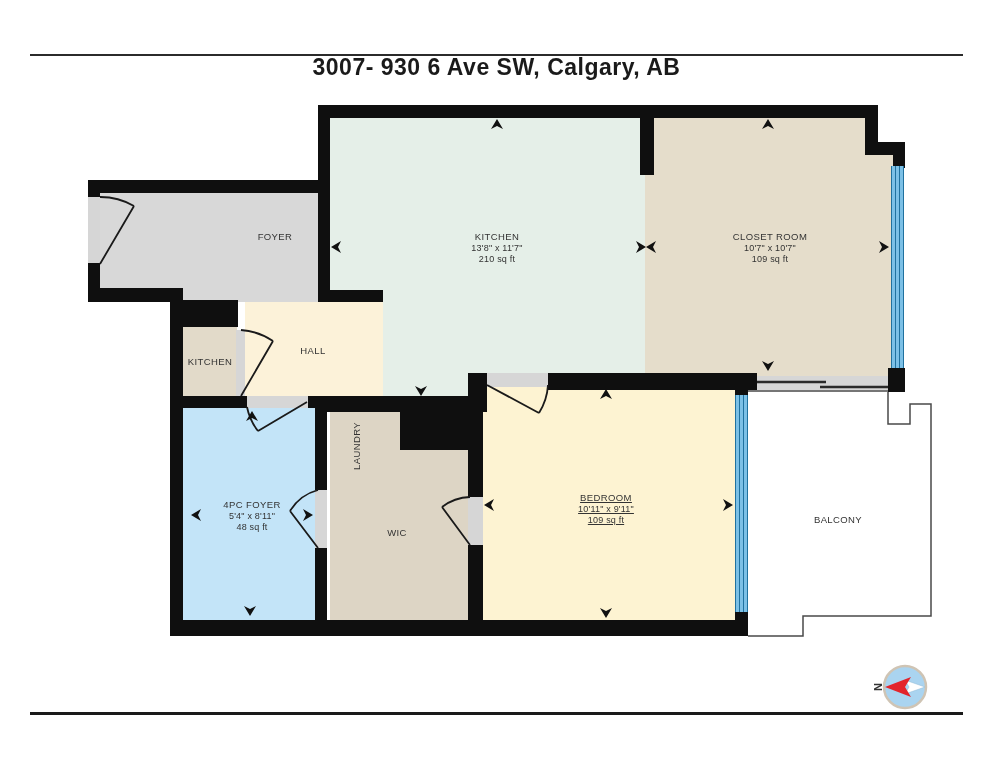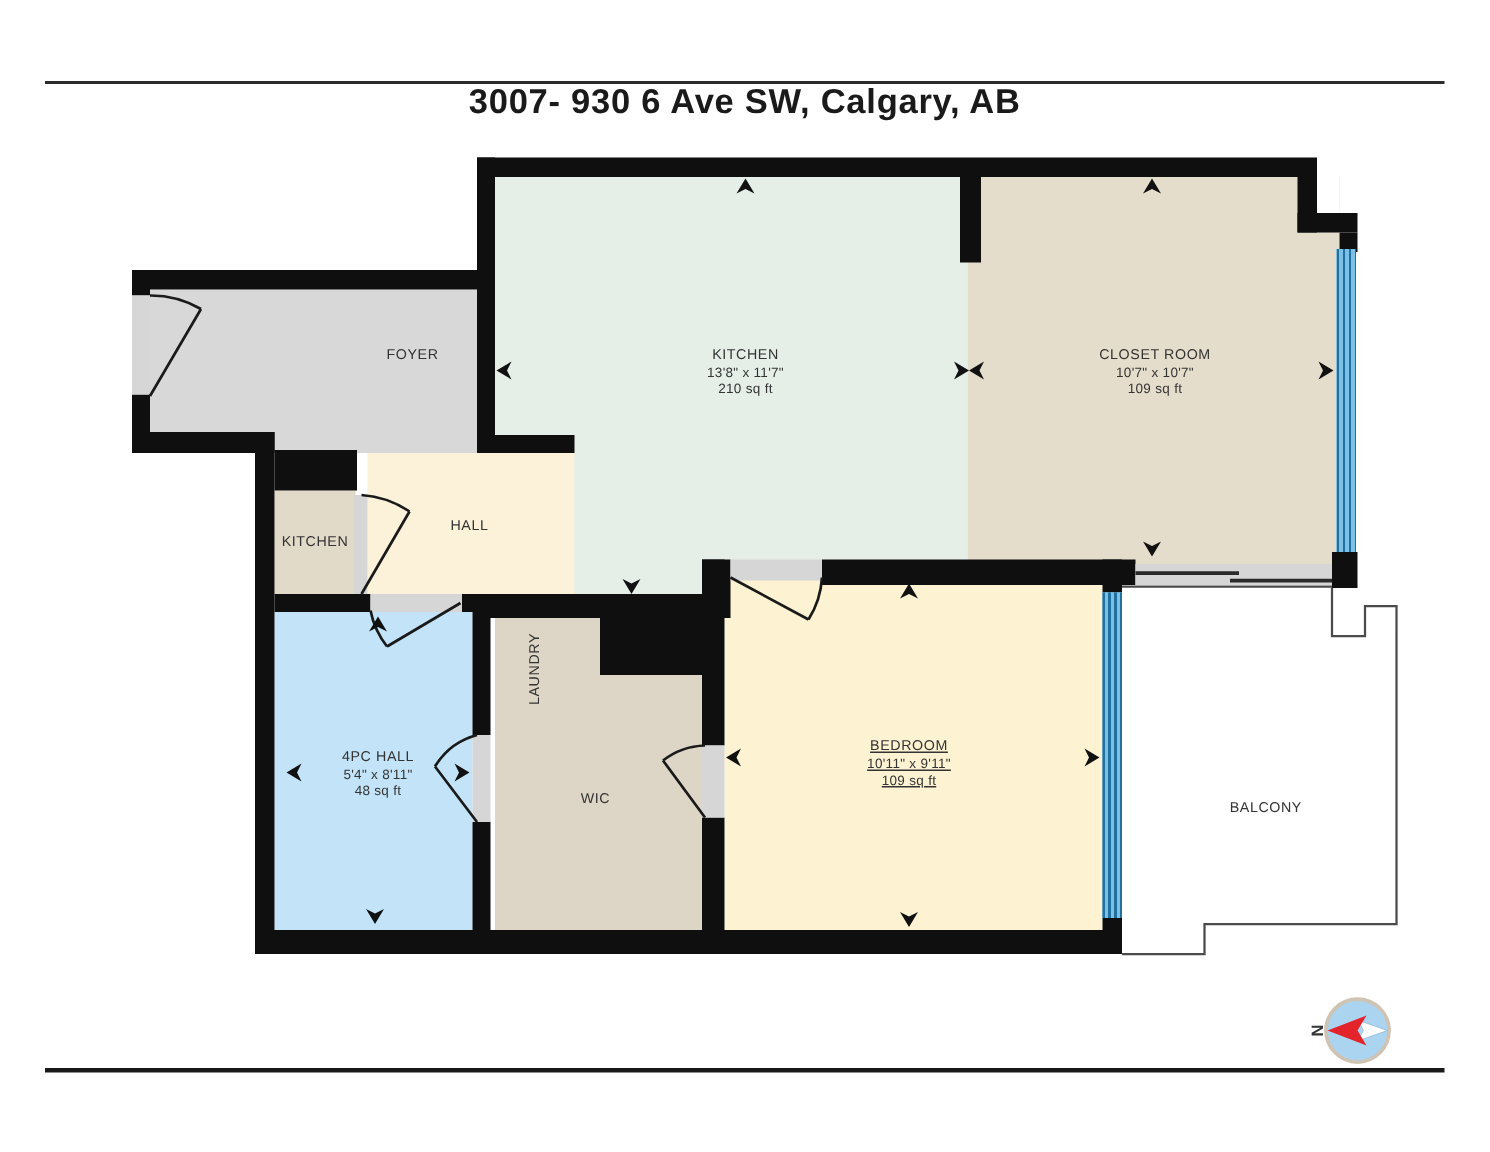--- a/index.html
+++ b/index.html
@@ -168,34 +168,34 @@
 
   <div class="room-label" style="left:283px;top:345px;width:60px;">
     <div>HALL</div>
   </div>
 
   <div class="laundry-box">
     <div class="room-label vertical" style="position:static;">LAUNDRY</div>
   </div>
 
   <div class="room-label" style="left:192px;top:499px;width:120px;">
-    <div>4PC HALL</div>
+    <div>4PC FOYER</div>
     <div class="dims">5'4" x 8'11"</div>
     <div class="dims">48 sq ft</div>
   </div>
 
   <div class="room-label" style="left:367px;top:527px;width:60px;">
     <div>WIC</div>
   </div>
 
   <div class="room-label" style="left:546px;top:492px;width:120px;text-decoration:underline;">
     <div>BEDROOM</div>
     <div class="dims">10'11" x 9'11"</div>
     <div class="dims">109 sq ft</div>
   </div>
 
-  <div class="room-label" style="left:808px;top:533px;width:60px;text-align:right;">
+  <div class="room-label" style="left:808px;top:514px;width:60px;">
     <div>BALCONY</div>
   </div>
 
   <div class="rule-bottom"></div>
 
 </div>
 
 </body></html>

